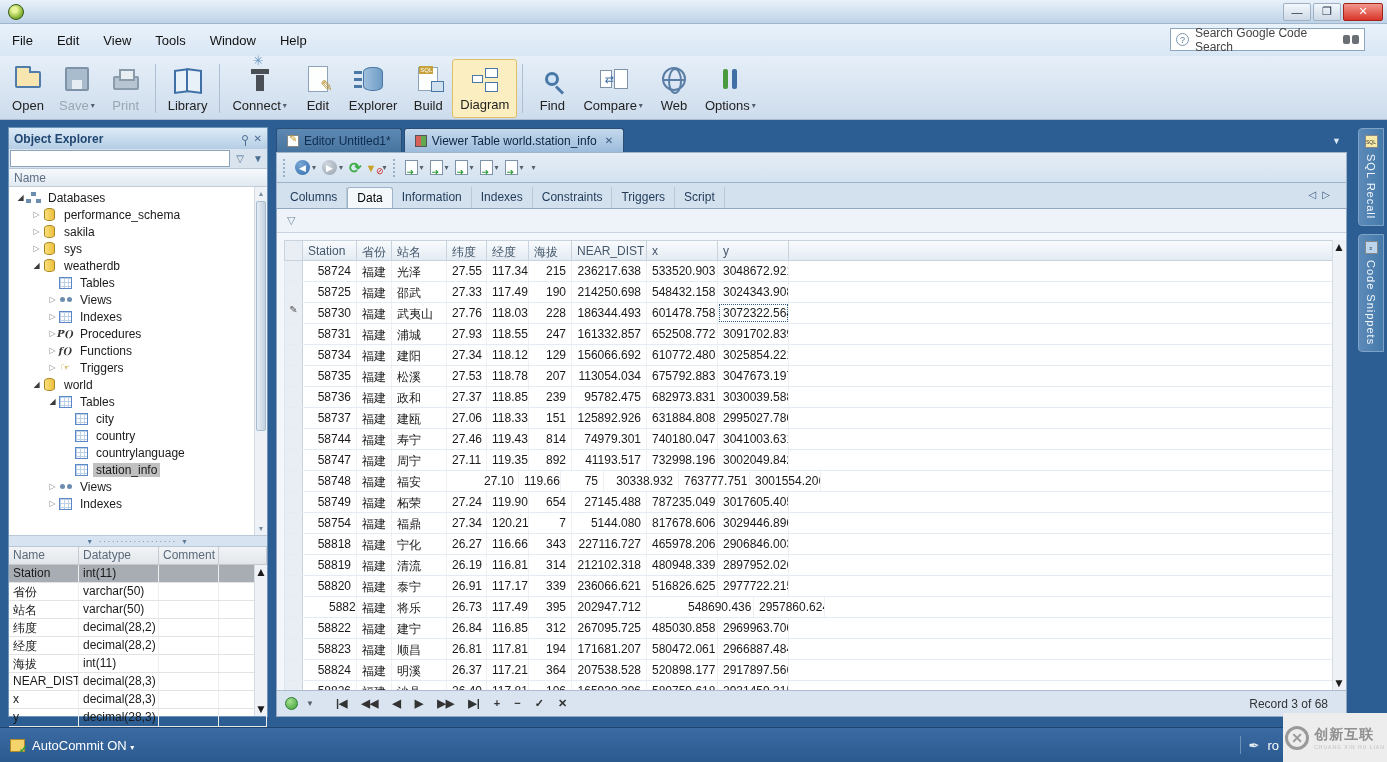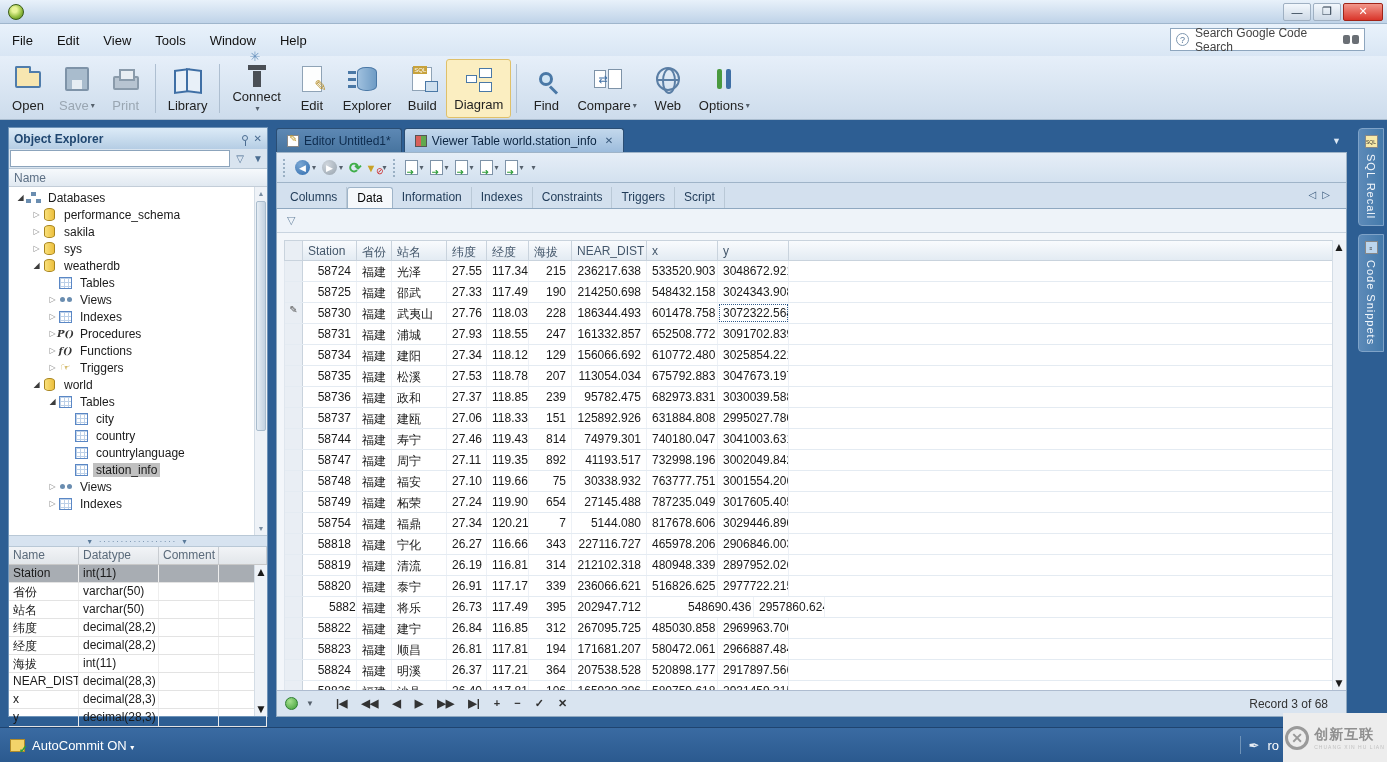--- a/index.html
+++ b/index.html
@@ -253,21 +253,21 @@
         </div>
         <div style="display: flex;">
           <div>Library</div>
         </div>
       </div>
       <div class="tsep"></div>
       <div class="tbtn">
         <div class="ico">
           <div class="i-plug"></div>
         </div>
-        <div style="display: flex; flex-direction: column;">
+        <div style="display: flex;">
           <div>Connect</div>
           <div class="drop">▾</div>
         </div>
       </div>
       <div class="tbtn">
         <div class="ico">
           <div class="i-page"></div>
         </div>
         <div style="display: flex;">
           <div>Edit</div>
@@ -773,21 +773,21 @@
               <div class="gc num" style="width: 43px;">892</div>
               <div class="gc num" style="width: 75px;">41193.517</div>
               <div class="gc num" style="width: 71px;">732998.196</div>
               <div class="gc num" style="width: 71px;">3002049.842</div>
             </div>
             <div class="grow">
               <div class="gc ind" style="width: 18px;"></div>
               <div class="gc num" style="width: 54px;">58748</div>
               <div class="gc" style="width: 35px;">福建</div>
               <div class="gc" style="width: 55px;">福安</div>
-              <div class="gc num" style="width: 40px;">27.10</div>
+              <div class="gc num" style="width: 40px; margin-left: 32px;">27.10</div>
               <div class="gc num" style="width: 42px;">119.66</div>
               <div class="gc num" style="width: 43px;">75</div>
               <div class="gc num" style="width: 75px;">30338.932</div>
               <div class="gc num" style="width: 71px;">763777.751</div>
               <div class="gc num" style="width: 71px;">3001554.206</div>
             </div>
             <div class="grow">
               <div class="gc ind" style="width: 18px;"></div>
               <div class="gc num" style="width: 54px;">58749</div>
               <div class="gc" style="width: 35px;">福建</div>

